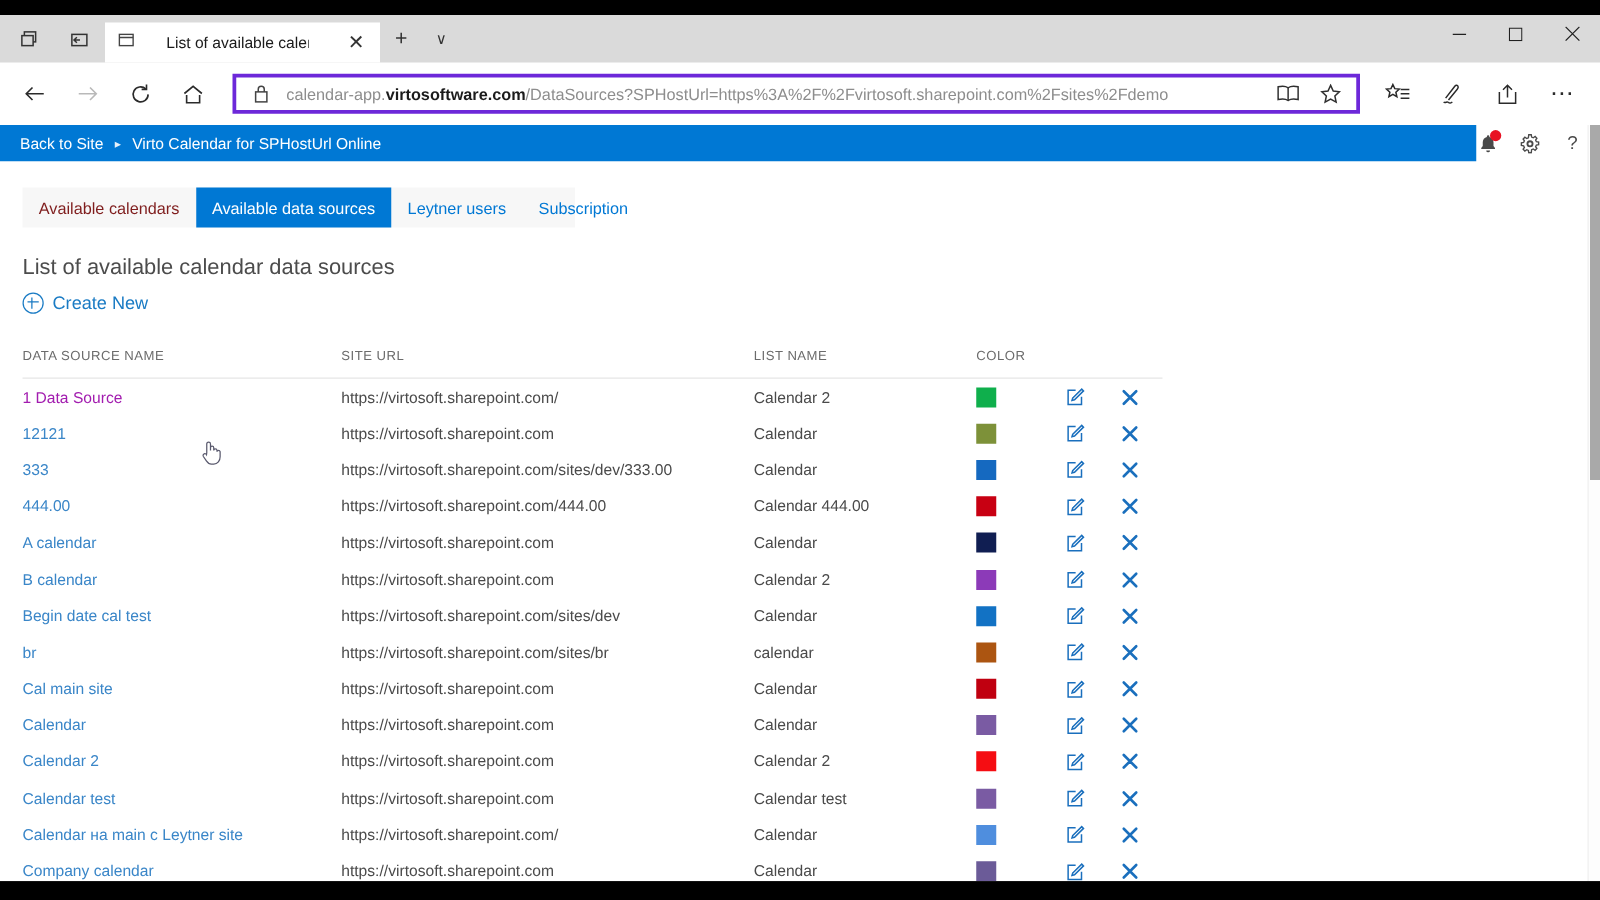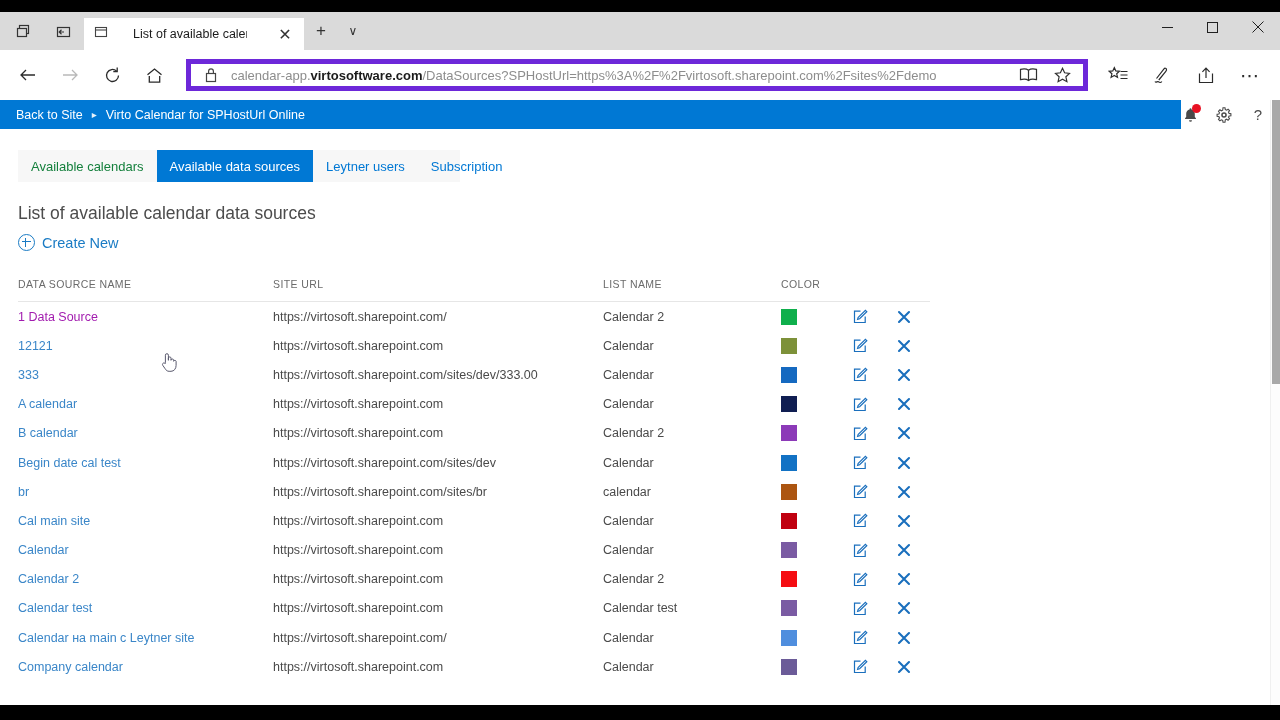--- a/index.html
+++ b/index.html
@@ -120,21 +120,21 @@
     justify-content: center;
     color: #2b2b2b;
     flex: none;
   }
   .nav-btn.disabled { color: #b9b9b9; }
   .addr-wrap {
     flex: 1;
     height: 32px;
     margin: 0 6px 0 10px;
     background: #ffffff;
-    border: 5px solid #6d28d9;
+    border: 3px solid #6d28d9;
     display: flex;
     align-items: center;
     box-sizing: border-box;
   }
   .lock-icon {
     width: 40px;
     display: flex;
     align-items: center;
     justify-content: center;
     color: #444;
@@ -231,21 +231,21 @@
   }
   .ptab {
     display: flex;
     align-items: center;
     padding: 0 13px;
     font-size: 13px;
     color: #0078d4;
     background: transparent;
     white-space: nowrap;
   }
-  .ptab.plain { color: #15803d; }
+  .ptab.plain { color: #7f1d1d; }
   .ptab.active { background: #0078d4; color: #ffffff; }
 
   .page-title {
     margin: 21px 0 0 18px;
     font-size: 17.5px;
     color: #4c4c4c;
     font-weight: 400;
   }
 
   .create-new {
@@ -612,20 +612,39 @@
                   <path d="M5.2 8.4 12.4 1.3l1.4 1.4-7.2 7.1-2 .6z"></path>
                 </svg>
               </div>
               <div class="c-del ico-del">
                 <svg width="14" height="14" viewBox="0 0 14 14" stroke="currentColor" stroke-width="2.1" stroke-linecap="round">
                   <path d="M2 2l10 10M12 2L2 12"></path>
                 </svg>
               </div>
             </div>
             <div class="trow">
+              <div class="cell-name c-name">444.00</div>
+              <div class="cell-url c-url">https://virtosoft.sharepoint.com/444.00</div>
+              <div class="cell-list c-list">Calendar 444.00</div>
+              <div class="c-color">
+                <span class="swatch" style="background: rgb(200, 0, 18);"></span>
+              </div>
+              <div class="c-edit ico-edit">
+                <svg width="15" height="15" viewBox="0 0 15 15" fill="none" stroke="currentColor" stroke-width="1.2">
+                  <path d="M12.2 7.4v6.1H1.5V2.1h6"></path>
+                  <path d="M5.2 8.4 12.4 1.3l1.4 1.4-7.2 7.1-2 .6z"></path>
+                </svg>
+              </div>
+              <div class="c-del ico-del">
+                <svg width="14" height="14" viewBox="0 0 14 14" stroke="currentColor" stroke-width="2.1" stroke-linecap="round">
+                  <path d="M2 2l10 10M12 2L2 12"></path>
+                </svg>
+              </div>
+            </div>
+            <div class="trow">
               <div class="cell-name c-name">A calendar</div>
               <div class="cell-url c-url">https://virtosoft.sharepoint.com</div>
               <div class="cell-list c-list">Calendar</div>
               <div class="c-color">
                 <span class="swatch" style="background: rgb(16, 30, 82);"></span>
               </div>
               <div class="c-edit ico-edit">
                 <svg width="15" height="15" viewBox="0 0 15 15" fill="none" stroke="currentColor" stroke-width="1.2">
                   <path d="M12.2 7.4v6.1H1.5V2.1h6"></path>
                   <path d="M5.2 8.4 12.4 1.3l1.4 1.4-7.2 7.1-2 .6z"></path>

